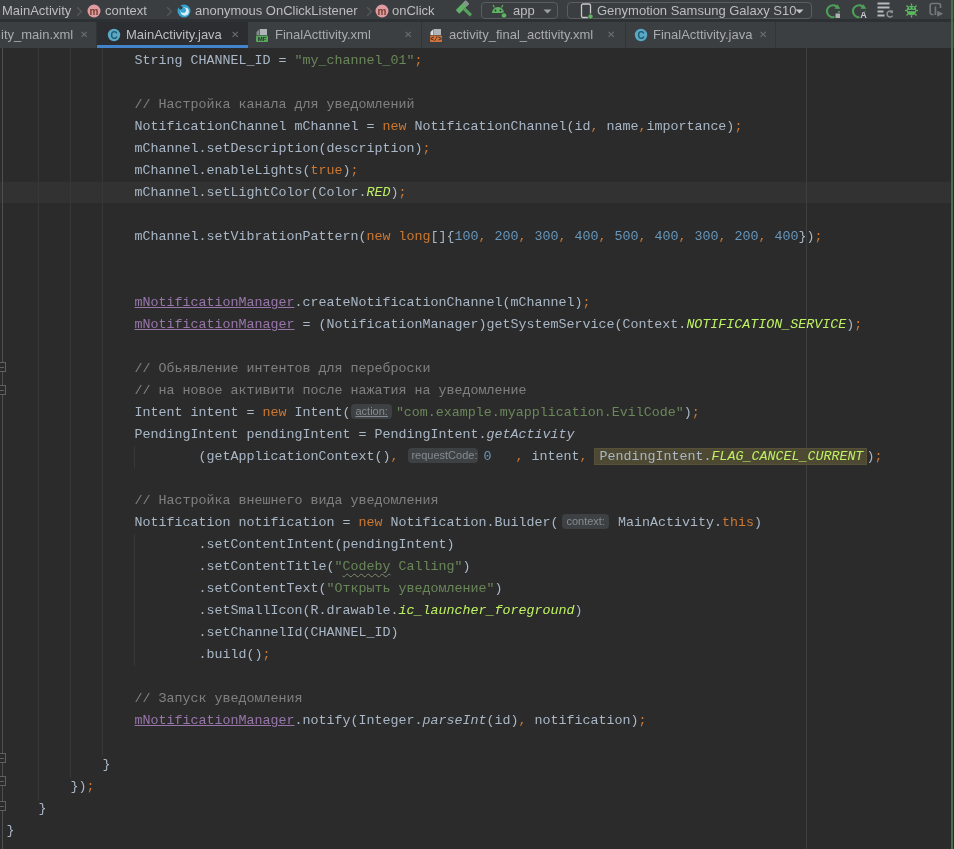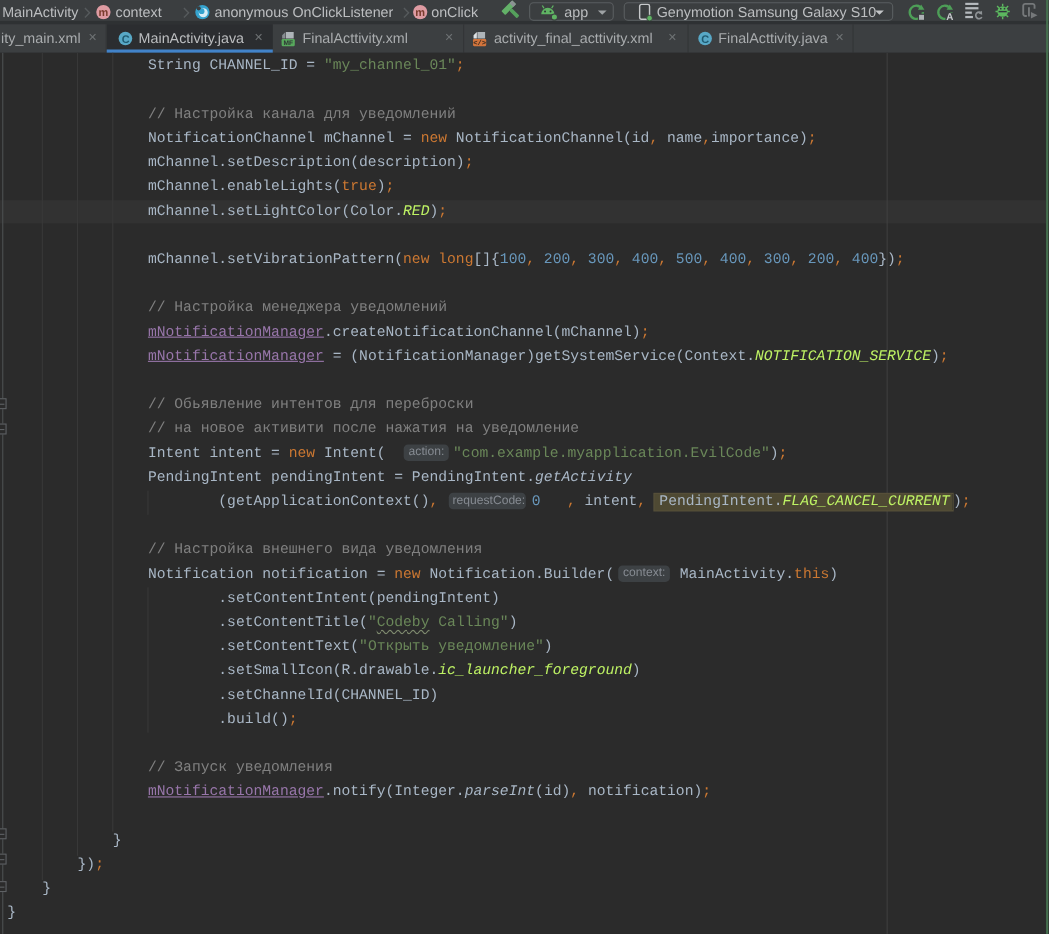--- a/index.html
+++ b/index.html
@@ -190,26 +190,25 @@
 <div class="fold" style="top:705px;"></div>
 <div class="fold" style="top:728px;"></div>
 <div class="fold" style="top:753px;"></div>
 <div class="ln" style="top:2px;">                String CHANNEL_ID = <span class="s">"my_channel_01"</span><span class="k">;</span></div>
 <div class="ln" style="top:46px;"><span class="c">                // Настройка канала для уведомлений</span></div>
 <div class="ln" style="top:68px;">                NotificationChannel mChannel = <span class="k">new</span> NotificationChannel(id<span class="k">,</span> name<span class="k">,</span>importance)<span class="k">;</span></div>
 <div class="ln" style="top:90px;">                mChannel.setDescription(description)<span class="k">;</span></div>
 <div class="ln" style="top:112px;">                mChannel.enableLights(<span class="k">true</span>)<span class="k">;</span></div>
 <div class="ln" style="top:134px;">                mChannel.setLightColor(Color.<span class="fi">RED</span>)<span class="k">;</span></div>
 <div class="ln" style="top:178px;">                mChannel.setVibrationPattern(<span class="k">new long</span>[]{<span class="n">100</span><span class="k">,</span> <span class="n">200</span><span class="k">,</span> <span class="n">300</span><span class="k">,</span> <span class="n">400</span><span class="k">,</span> <span class="n">500</span><span class="k">,</span> <span class="n">400</span><span class="k">,</span> <span class="n">300</span><span class="k">,</span> <span class="n">200</span><span class="k">,</span> <span class="n">400</span>})<span class="k">;</span></div>
-<div class="ln" style="top:222px;"><span class="c">                // Настройка менеджера уведомлений</span></div>
 <div class="ln" style="top:244px;">                <span class="fu">mNotificationManager</span>.createNotificationChannel(mChannel)<span class="k">;</span></div>
 <div class="ln" style="top:266px;">                <span class="fu">mNotificationManager</span> = (NotificationManager)getSystemService(Context.<span class="fi">NOTIFICATION_SERVICE</span>)<span class="k">;</span></div>
 <div class="ln" style="top:310px;"><span class="c">                // Обьявление интентов для переброски</span></div>
 <div class="ln" style="top:332px;"><span class="c">                // на новое активити после нажатия на уведомление</span></div>
-<div class="ln" style="top:354px;">                Intent intent = <span class="k">new</span> Intent(<span class="inlay" style="margin-left:17px;margin-right:4px;">action:</span><span class="s">"com.example.myapplication.EvilCode"</span>)<span class="k">;</span></div>
+<div class="ln" style="top:354px;">                Intent intent = <span class="k">new</span> Intent(<span class="inlay" style="margin-left:1px;margin-right:4px;text-decoration:underline;">action:</span><span class="s">"com.example.myapplication.EvilCode"</span>)<span class="k">;</span></div>
 <div class="ln" style="top:376px;">                PendingIntent pendingIntent = PendingIntent.<span class="it">getActivity</span></div>
 <div class="ln" style="top:398px;">                        (getApplicationContext()<span class="k">,</span> <span class="inlay" style="margin-left:2px;margin-right:5px;width:70px;padding:0 3px;text-align:center;">requestCode:</span><span class="n">0</span>   <span class="k">,</span> intent<span class="k">,</span> <span class="occ">PendingIntent.<span class="fi">FLAG_CANCEL_CURRENT</span></span>)<span class="k">;</span></div>
 <div class="ln" style="top:442px;"><span class="c">                // Настройка внешнего вида уведомления</span></div>
 <div class="ln" style="top:464px;">                Notification notification = <span class="k">new</span> Notification.Builder(<span class="inlay" style="margin-left:4px;margin-right:9px;">context:</span>MainActivity.<span class="k">this</span>)</div>
 <div class="ln" style="top:486px;">                        .setContentIntent(pendingIntent)</div>
 <div class="ln" style="top:508px;">                        .setContentTitle(<span class="s">"<span class="wavy">Codeby</span> Calling"</span>)</div>
 <div class="ln" style="top:530px;">                        .setContentText(<span class="s">"Открыть уведомление"</span>)</div>
 <div class="ln" style="top:552px;">                        .setSmallIcon(R.drawable.<span class="fi">ic_launcher_foreground</span>)</div>
 <div class="ln" style="top:574px;">                        .setChannelId(CHANNEL_ID)</div>
 <div class="ln" style="top:596px;">                        .build()<span class="k">;</span></div>

